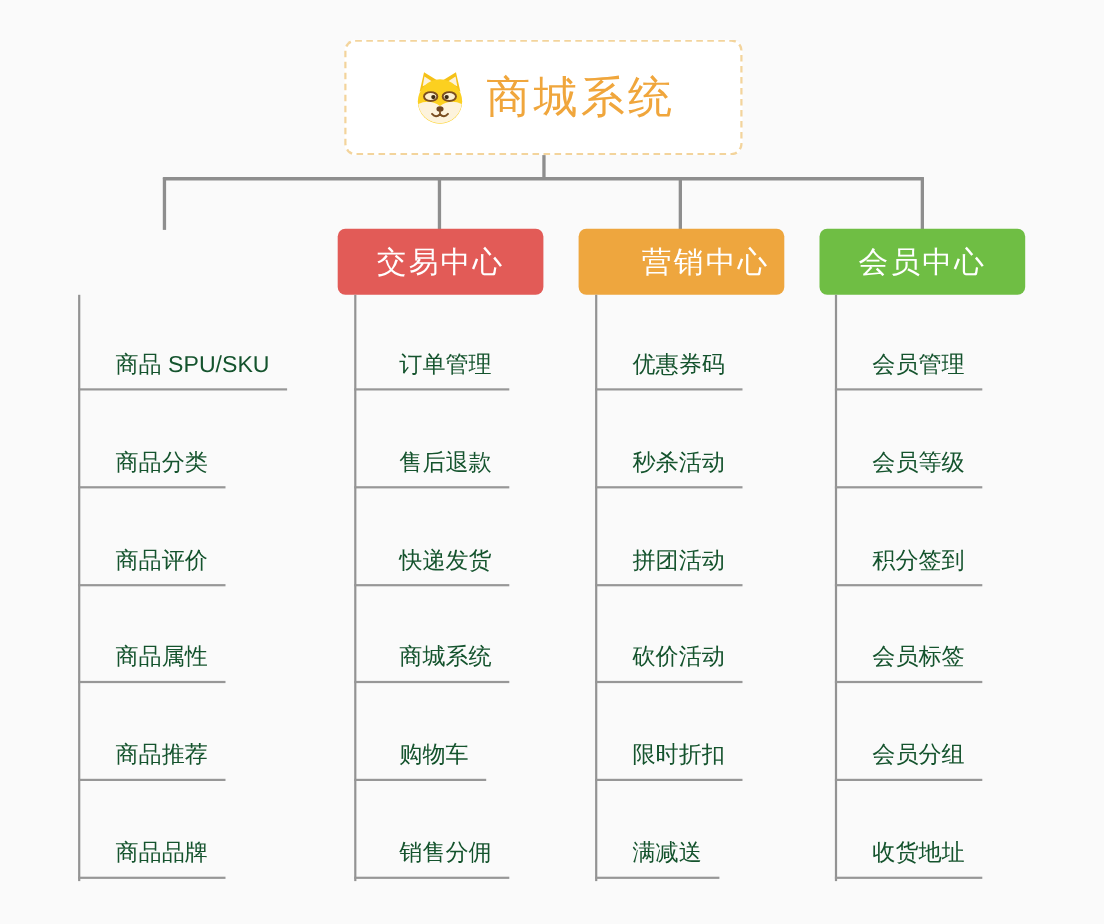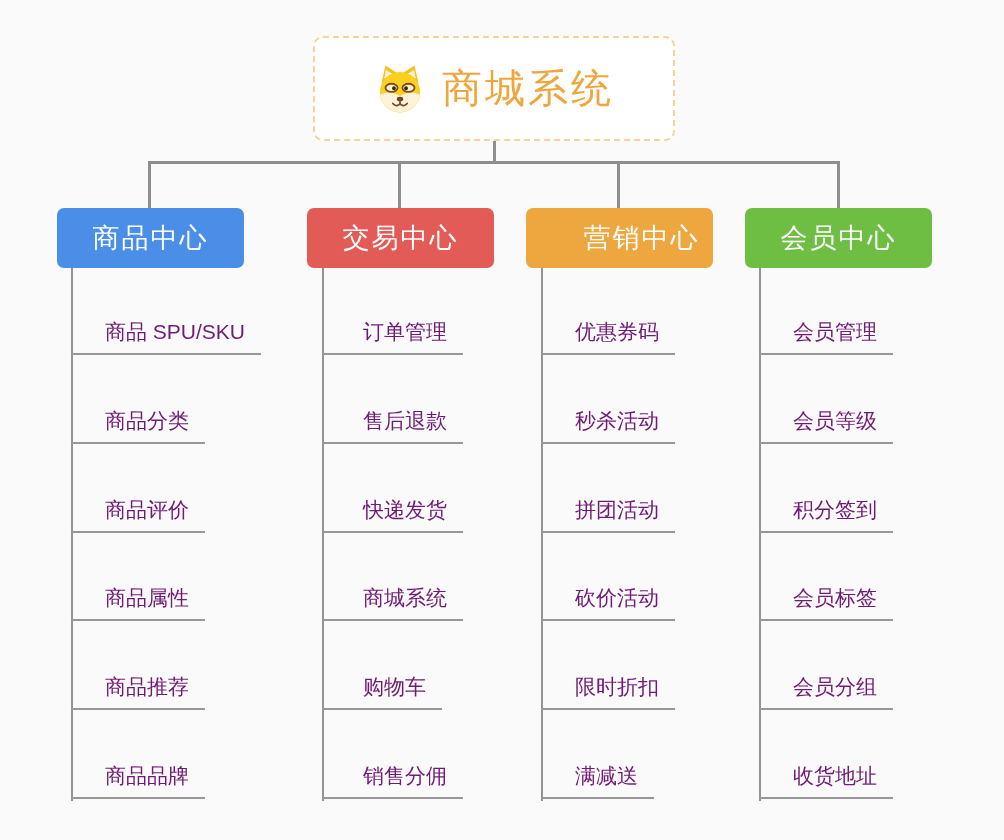--- a/index.html
+++ b/index.html
@@ -49,21 +49,21 @@
   
   .trunk { position: absolute; top: 268px; width: 2px; height: 533px; background: #939393; }
   .trk-1 { left: 71px; }
   .trk-2 { left: 322px; }
   .trk-3 { left: 541px; }
   .trk-4 { left: 759px; }
 
   
   .leaf {
     position: absolute;
-    font-size: 21px; line-height: 30px; color: #701a75;
+    font-size: 21px; line-height: 30px; color: #14532d;
     padding: 0 16px 6px 34px;
     border-bottom: 2px solid #979797;
     white-space: nowrap;
     cursor: pointer;
     width: max-content;
   }
   .col-1 { left: 71px; }
   .col-2 { left: 322px; padding-left: 41px; }
   .col-3 { left: 541px; }
   .col-4 { left: 759px; }
@@ -98,23 +98,20 @@
       <ellipse cx="42.5" cy="29.5" rx="7.5" ry="5" fill="#fdf0cf" stroke="#7a4e21" stroke-width="2.2"></ellipse>
       <circle cx="24.5" cy="30" r="2.4" fill="#3c2a12"></circle>
       <circle cx="39.5" cy="30" r="2.4" fill="#3c2a12"></circle>
       <ellipse cx="32" cy="43.5" rx="4" ry="3" fill="#6b4423"></ellipse>
       <path d="M32,45 L32,49" stroke="#7a4e21" stroke-width="2" fill="none" stroke-linecap="round"></path>
       <path d="M23,49 Q27.5,54 32,49.5 Q36.5,54 41,49" stroke="#7a4e21" stroke-width="2.2" fill="none" stroke-linecap="round"></path>
     </svg>
     <span class="root-title">商城系统</span>
   </div>
 
-  <div class="header hdr-1" style="background: rgb(74, 142, 232);">
-    <span>商品中心</span>
-  </div>
   <div class="header hdr-2" style="background: rgb(226, 91, 87);">
     <span>交易中心</span>
   </div>
   <div class="header hdr-3" style="background: rgb(238, 166, 62);">
     <span>营销中心</span>
   </div>
   <div class="header hdr-4" style="background: rgb(111, 190, 68);">
     <span>会员中心</span>
   </div>
 

